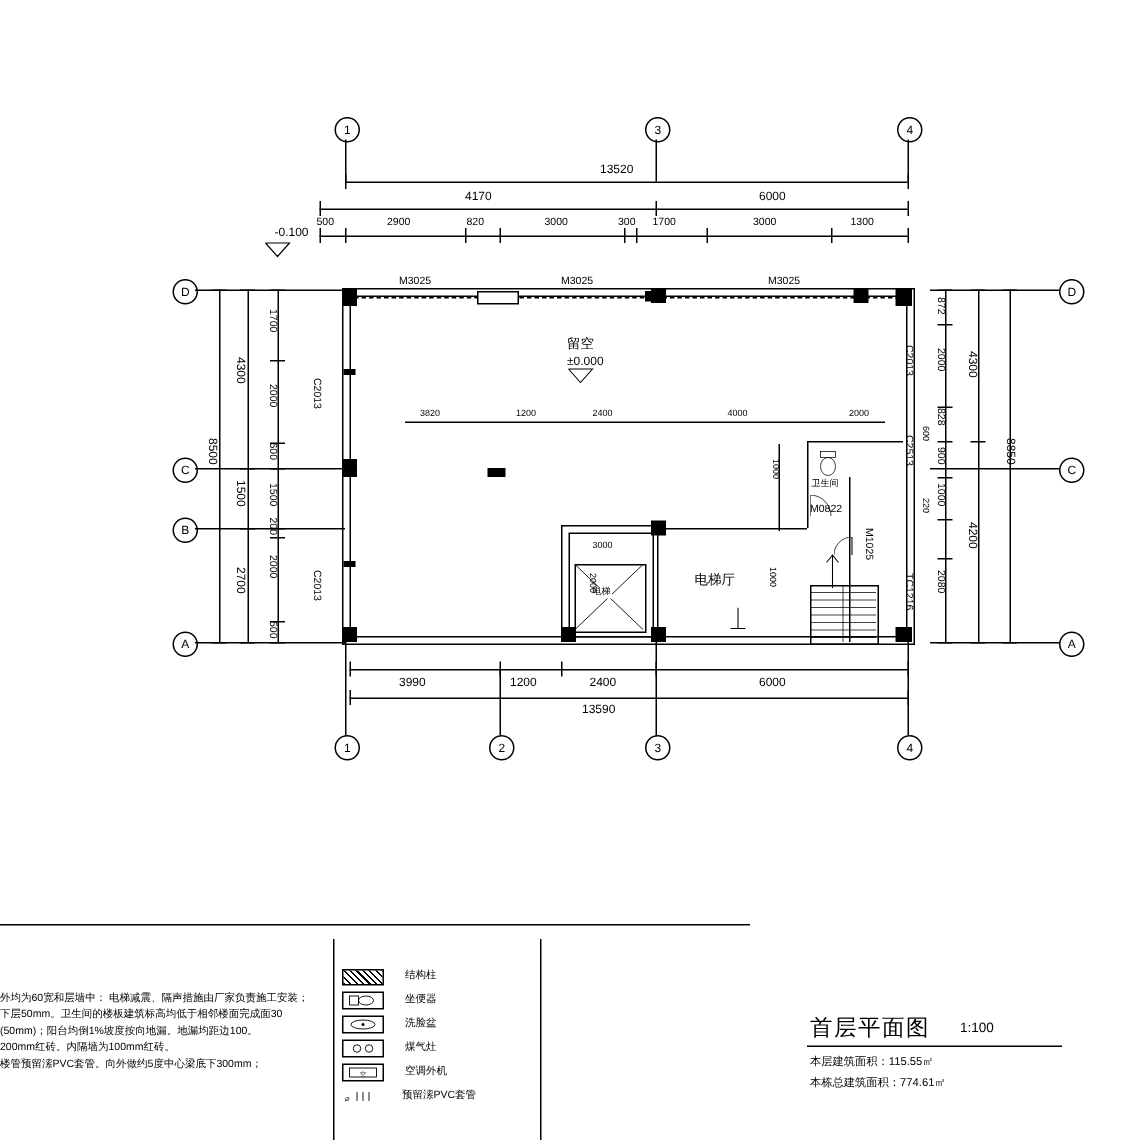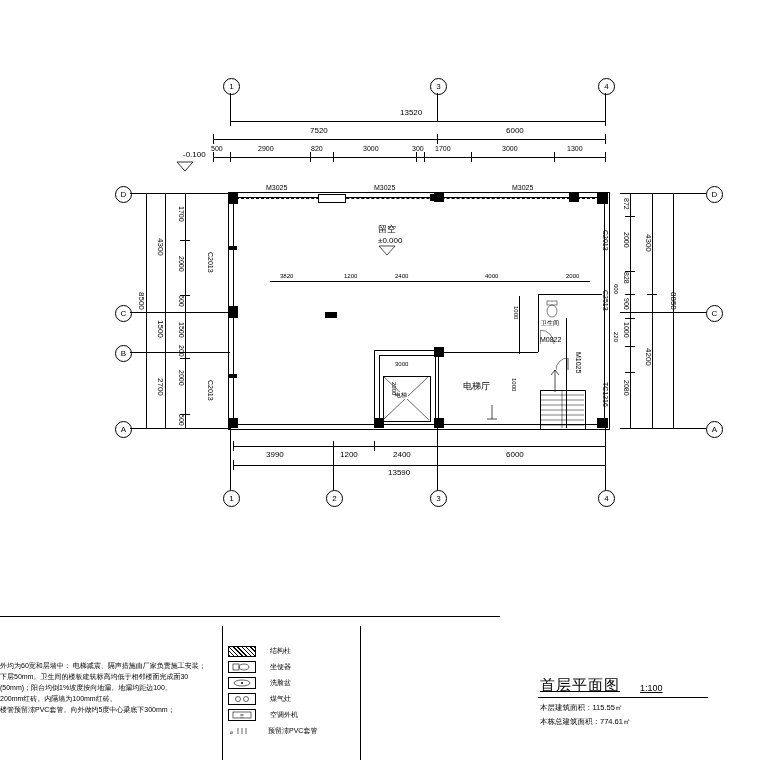--- a/index.html
+++ b/index.html
@@ -60,21 +60,21 @@
 
   <div class="abs hline-thin" style="left:230px;top:121px;width:375px;"></div>
   <div class="abs tick" style="left:230px;top:116px;height:10px;"></div>
   <div class="abs tick" style="left:605px;top:116px;height:10px;"></div>
   <div class="abs txt" style="left:400px;top:108px;">13520</div>
 
   <div class="abs hline-thin" style="left:213px;top:139px;width:392px;"></div>
   <div class="abs tick" style="left:213px;top:134px;height:10px;"></div>
   <div class="abs tick" style="left:437px;top:134px;height:10px;"></div>
   <div class="abs tick" style="left:605px;top:134px;height:10px;"></div>
-  <div class="abs txt" style="left:310px;top:126px;">7520</div>
+  <div class="abs txt" style="left:310px;top:126px;">4170</div>
   <div class="abs txt" style="left:506px;top:126px;">6000</div>
 
   <div class="abs hline-thin" style="left:213px;top:157px;width:392px;"></div>
   <div class="abs tick" style="left:213px;top:152px;height:10px;"></div>
   <div class="abs tick" style="left:230px;top:152px;height:10px;"></div>
   <div class="abs tick" style="left:310px;top:152px;height:10px;"></div>
   <div class="abs tick" style="left:333px;top:152px;height:10px;"></div>
   <div class="abs tick" style="left:416px;top:152px;height:10px;"></div>
   <div class="abs tick" style="left:424px;top:152px;height:10px;"></div>
   <div class="abs tick" style="left:471px;top:152px;height:10px;"></div>
@@ -382,21 +382,21 @@
             <line x1="9" y1="1" x2="9" y2="7" stroke="#000" stroke-width="0.6"></line>
             <line x1="13" y1="1" x2="13" y2="7" stroke="#000" stroke-width="0.6"></line>
             <line x1="17" y1="1" x2="17" y2="7" stroke="#000" stroke-width="0.6"></line>
           </svg>
       </div>
       <div class="txt7" style="margin-left:14px;">预留溹PVC套管</div>
     </div>
   </div>
   <div class="abs vline-thin" style="left:360px;top:626px;height:134px;"></div>
 
-  <div class="abs" style="left:540px;top:676px;display:flex;align-items:flex-end;text-decoration:underline;">
+  <div class="abs" style="left:540px;top:676px;display:flex;align-items:center;">
     <div class="footer-title">首层平面图</div>
     <div class="txt9" style="margin-left:20px;margin-bottom:2px;">1:100</div>
   </div>
   <div class="abs footer-sub" style="left:540px;top:703px;">本层建筑面积：115.55㎡</div>
   <div class="abs footer-sub" style="left:540px;top:717px;">本栋总建筑面积：774.61㎡</div>
   <div class="abs hline-thin" style="left:538px;top:697px;width:170px;"></div>
 
 </div>
 
 </body></html>

